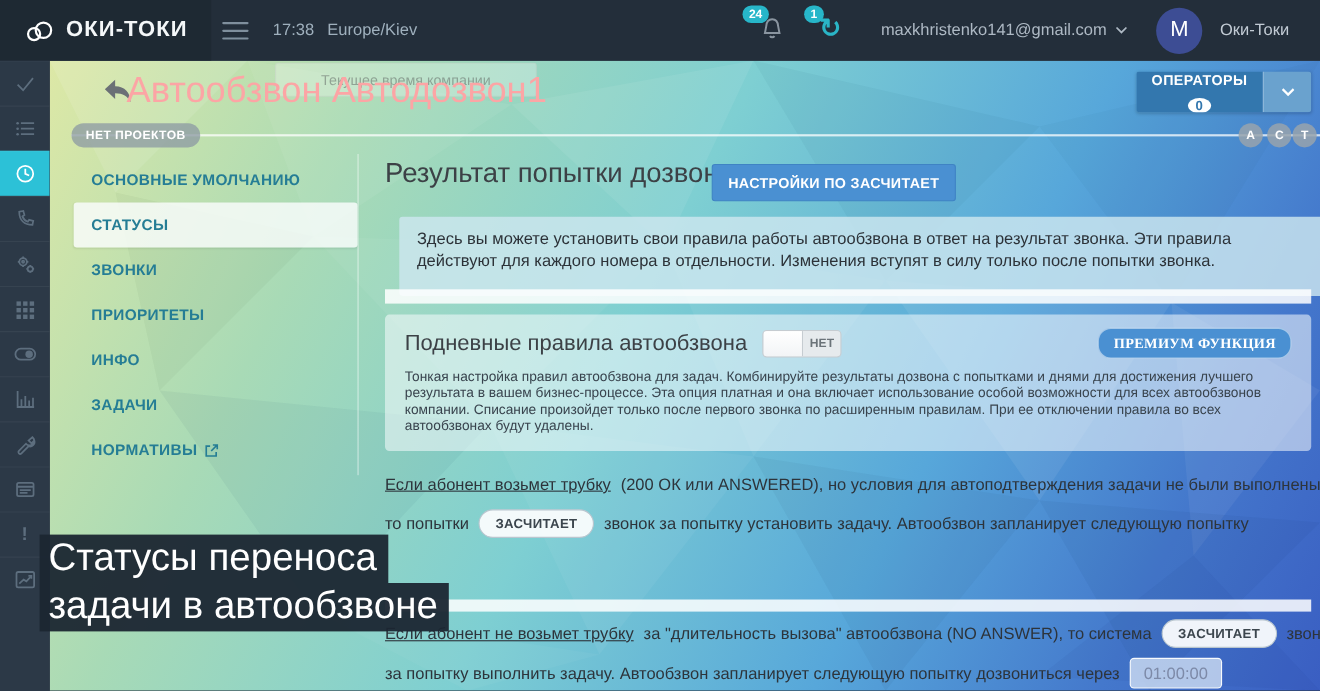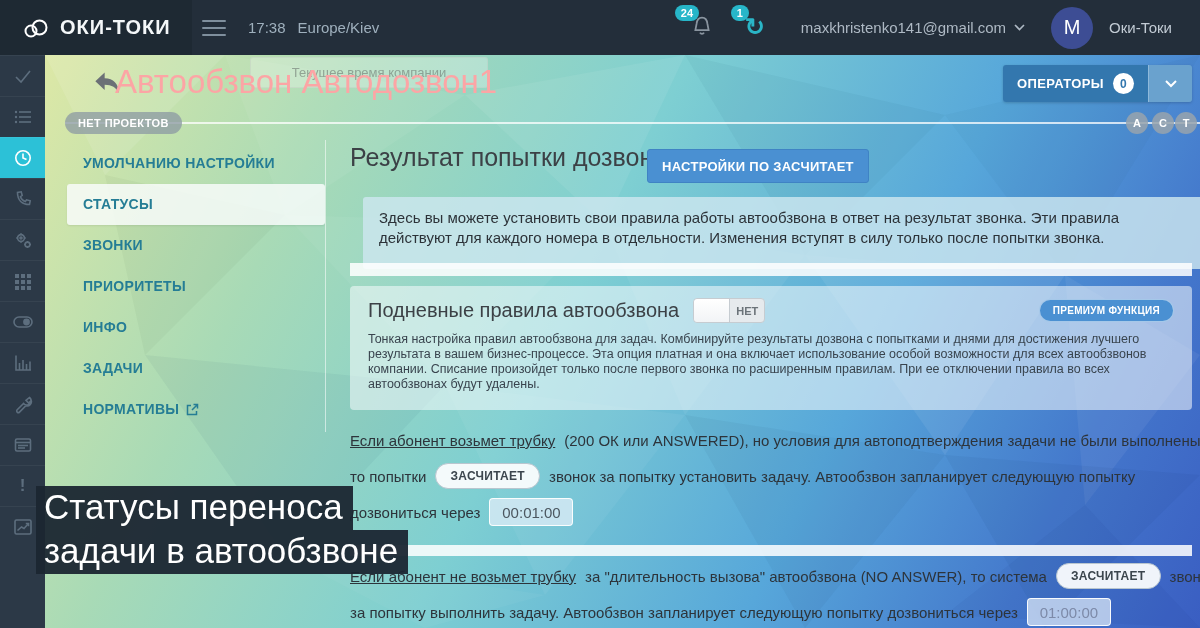--- a/index.html
+++ b/index.html
@@ -39,21 +39,21 @@
 
   .tooltip { position:absolute; left:205px; top:2px; width:238px; height:31px; background:rgba(255,255,255,0.28); border:1px solid rgba(190,198,190,0.35); border-radius:3px; color:rgba(108,118,112,0.6); font-size:13px; display:flex; align-items:center; justify-content:center; }
   .back-btn { position:absolute; left:48px; top:16px; cursor:pointer; }
   .page-title { position:absolute; left:70px; top:8px; font-size:33px; font-weight:300; color:#fca5a5; }
 
   .wizard-line { position:absolute; left:20px; top:67px; width:1135px; height:2px; background:rgba(255,255,255,0.75); }
   .no-projects { position:absolute; left:20px; top:57px; height:22px; background:rgba(139,152,163,0.75); border-radius:11px; color:#fff; font-size:11px; font-weight:bold; letter-spacing:.4px; display:flex; align-items:center; padding:0 13px; }
   .step-circle { position:absolute; top:57px; width:22px; height:22px; border-radius:50%; background:rgba(152,163,173,0.85); color:#fff; font-size:11px; font-weight:bold; display:flex; align-items:center; justify-content:center; cursor:pointer; }
 
   .operators { position:absolute; right:8px; top:10px; height:37px; display:flex; border-radius:3px; overflow:hidden; box-shadow:0 1px 3px rgba(0,0,0,0.18); cursor:pointer; }
-  .operators-main { background:#3377ae; color:#fff; font-size:13px; font-weight:bold; letter-spacing:.4px; display:flex; align-items:center; gap:9px; padding:0 14px; }
+  .operators-main { background:#3377ae; color:#fff; font-size:13px; font-weight:bold; letter-spacing:.4px; display:flex; align-items:center; gap:9px; padding:0 14px;flex-direction:column; }
   .operators-count { background:#fff; color:#3377ae; width:21px; height:21px; border-radius:50%; font-size:12px; display:flex; align-items:center; justify-content:center; }
   .operators-chevron { width:44px; background:#6aa2ce; display:flex; align-items:center; justify-content:center; border-left:1px solid rgba(255,255,255,0.25); }
 
   
   .side-menu { position:absolute; left:22px; top:88px; width:258px; }
   .menu-item { height:41px; line-height:41px; padding-left:16px; color:#257d95; font-size:14px; font-weight:bold; letter-spacing:.3px; cursor:pointer; white-space:nowrap; display:flex; align-items:center; gap:7px; }
   .menu-item.active { background:rgba(250,252,252,0.82); border-radius:3px; box-shadow:0 1px 2px rgba(0,0,0,0.08); }
   .v-divider { position:absolute; left:280px; top:85px; width:1px; height:292px; background:rgba(255,255,255,0.55); }
 
   
@@ -64,21 +64,21 @@
   .band { position:absolute; left:0; width:842px; background:rgba(255,255,255,0.85); }
   .band1 { top:208px; height:13px; }
   .band2 { top:490px; height:11px; }
 
   .premium-box { position:absolute; left:0; top:231px; width:842px; height:124px; background:rgba(248,252,253,0.55); border-radius:4px; padding:12px 18px 0 18px; }
   .premium-head { display:flex; align-items:center; }
   .premium-title { font-size:20px; font-weight:300; color:#3c4146; }
   .toggle { margin-left:14px; width:72px; height:25px; border:1px solid #c6ccd1; border-radius:4px; background:#e6eaed; display:flex; overflow:hidden; cursor:pointer; }
   .toggle-knob { width:36px; background:linear-gradient(#ffffff,#f2f4f6); border-right:1px solid #c6ccd1; border-radius:3px 0 0 3px; }
   .toggle-label { flex:1; display:flex; align-items:center; justify-content:center; color:#6b7379; font-size:11px; font-weight:bold; }
-  .premium-pill { margin-left:auto; background:#4a90d2; border:1px solid rgba(255,255,255,0.5); color:#fff; font-size:10px; font-weight:bold; letter-spacing:.3px; border-radius:12px; padding:5px 13px; }
+  .premium-pill { margin-left:auto; background:#4a90d2; border:1px solid rgba(255,255,255,0.5); color:#fff; font-size:13px; font-weight:bold; letter-spacing:.3px; border-radius:12px; padding:5px 13px;font-family:Liberation Serif, serif; }
   .premium-desc { margin-top:9px; font-size:12.5px; line-height:15px; color:#39444e; }
 
   .rule-line { position:absolute; left:0; display:flex; align-items:center; gap:9px; font-size:15px; color:#2d343b; white-space:nowrap; }
   .rule-link { text-decoration:underline; cursor:pointer; color:#2d343b; }
   .accept-pill { background:rgba(250,252,253,0.95); border:1px solid #b9c6cf; border-radius:14px; color:#3c464e; font-size:12px; font-weight:bold; letter-spacing:.3px; padding:5px 14px; cursor:pointer; }
   .time-input { width:84px; height:28px; background:rgba(226,238,248,0.75); border:1px solid rgba(255,255,255,0.9); border-radius:4px; color:#4c5760; font-size:15px; text-align:center; font-family:"Liberation Sans",sans-serif; }
   .time-input.dim { color:#7d8aa8; background:rgba(208,222,242,0.8); }
 
   .r1l1 { top:377px; } .r1l2 { top:408px; } .r1l3 { top:443px; }
   .r2l1 { top:508px; } .r2l2 { top:543px; }
@@ -279,21 +279,21 @@
     </div>
     <div class="operators-chevron">
       <svg width="12" height="8" viewBox="0 0 12 8">
         <polyline points="1,1 6,6 11,1" stroke="#ffffff" stroke-width="2" fill="none"></polyline>
       </svg>
     </div>
   </div>
 
   <div class="side-menu">
     <div class="menu-item">
-        <span>УМОЛЧАНИЮ НАСТРОЙКИ</span>
+        <span>ОСНОВНЫЕ УМОЛЧАНИЮ</span>
       </div>
     <div class="menu-item active">
         <span>СТАТУСЫ</span>
       </div>
     <div class="menu-item">
         <span>ЗВОНКИ</span>
       </div>
     <div class="menu-item">
         <span>ПРИОРИТЕТЫ</span>
       </div>
@@ -335,24 +335,20 @@
 
     <div class="rule-line r1l1">
       <span class="rule-link">Если абонент возьмет трубку</span>
       <span>(200 ОК или ANSWERED), но условия для автоподтверждения задачи не были выполнены,</span>
     </div>
     <div class="rule-line r1l2">
       <span>то попытки</span>
       <span class="accept-pill">ЗАСЧИТАЕТ</span>
       <span>звонок за попытку установить задачу. Автообзвон запланирует следующую попытку</span>
     </div>
-    <div class="rule-line r1l3">
-      <span>дозвониться через</span>
-      <input class="time-input" readonly="" value="00:01:00" style="">
-    </div>
 
     <div class="band band2"></div>
 
     <div class="rule-line r2l1">
       <span class="rule-link">Если абонент не возьмет трубку</span>
       <span>за "длительность вызова" автообзвона (NO ANSWER), то система</span>
       <span class="accept-pill">ЗАСЧИТАЕТ</span>
       <span>звонок</span>
     </div>
     <div class="rule-line r2l2">

